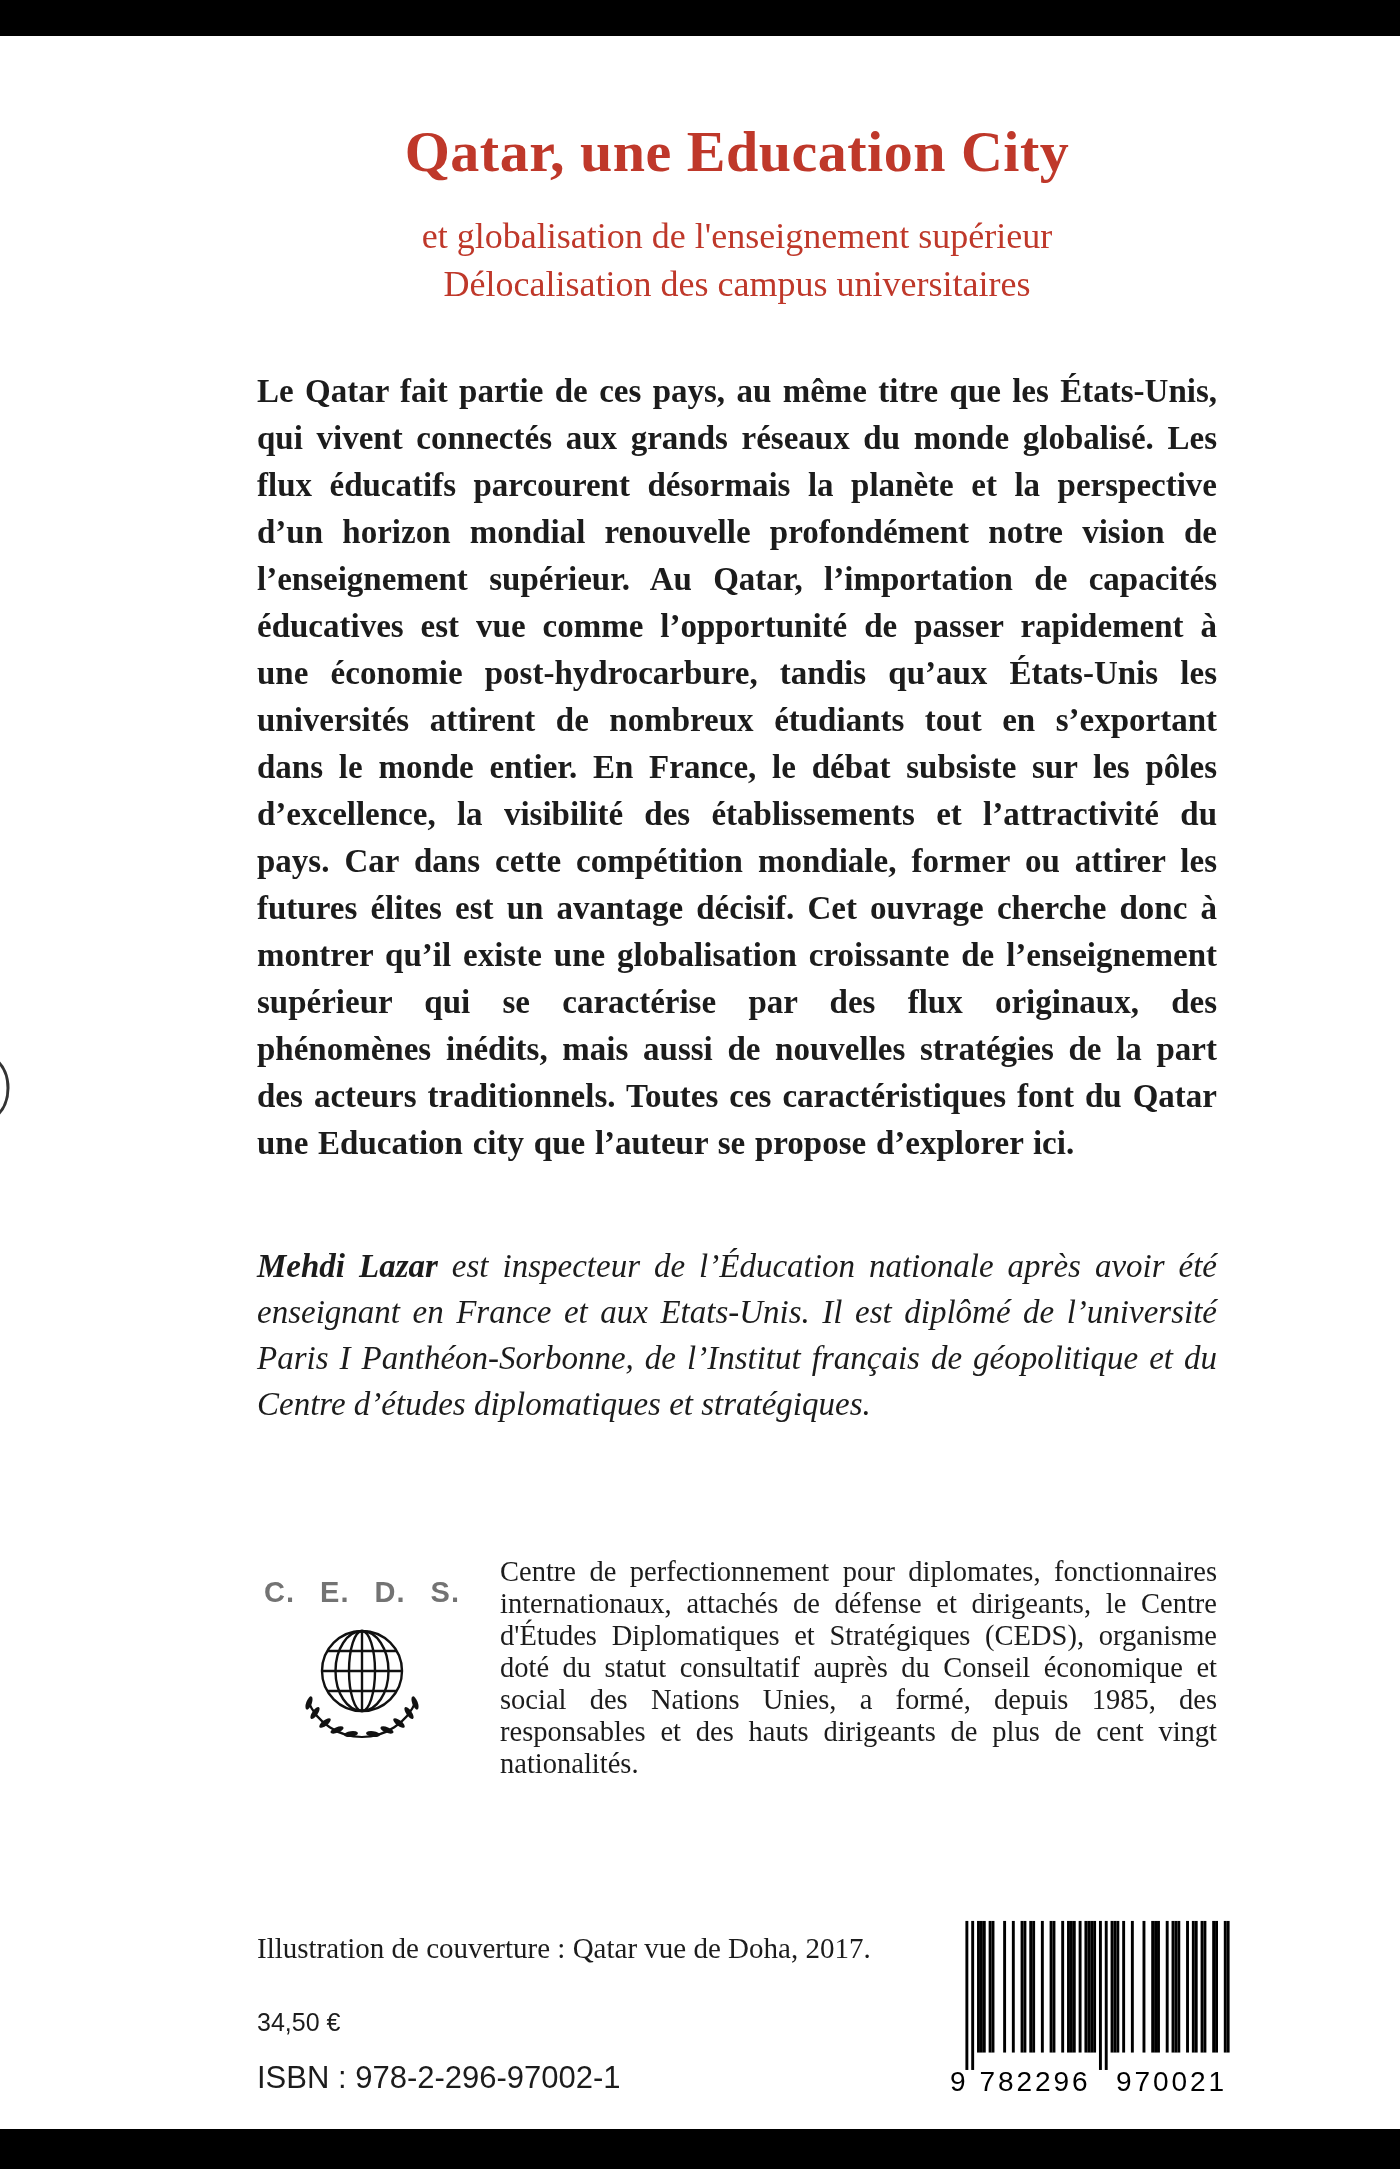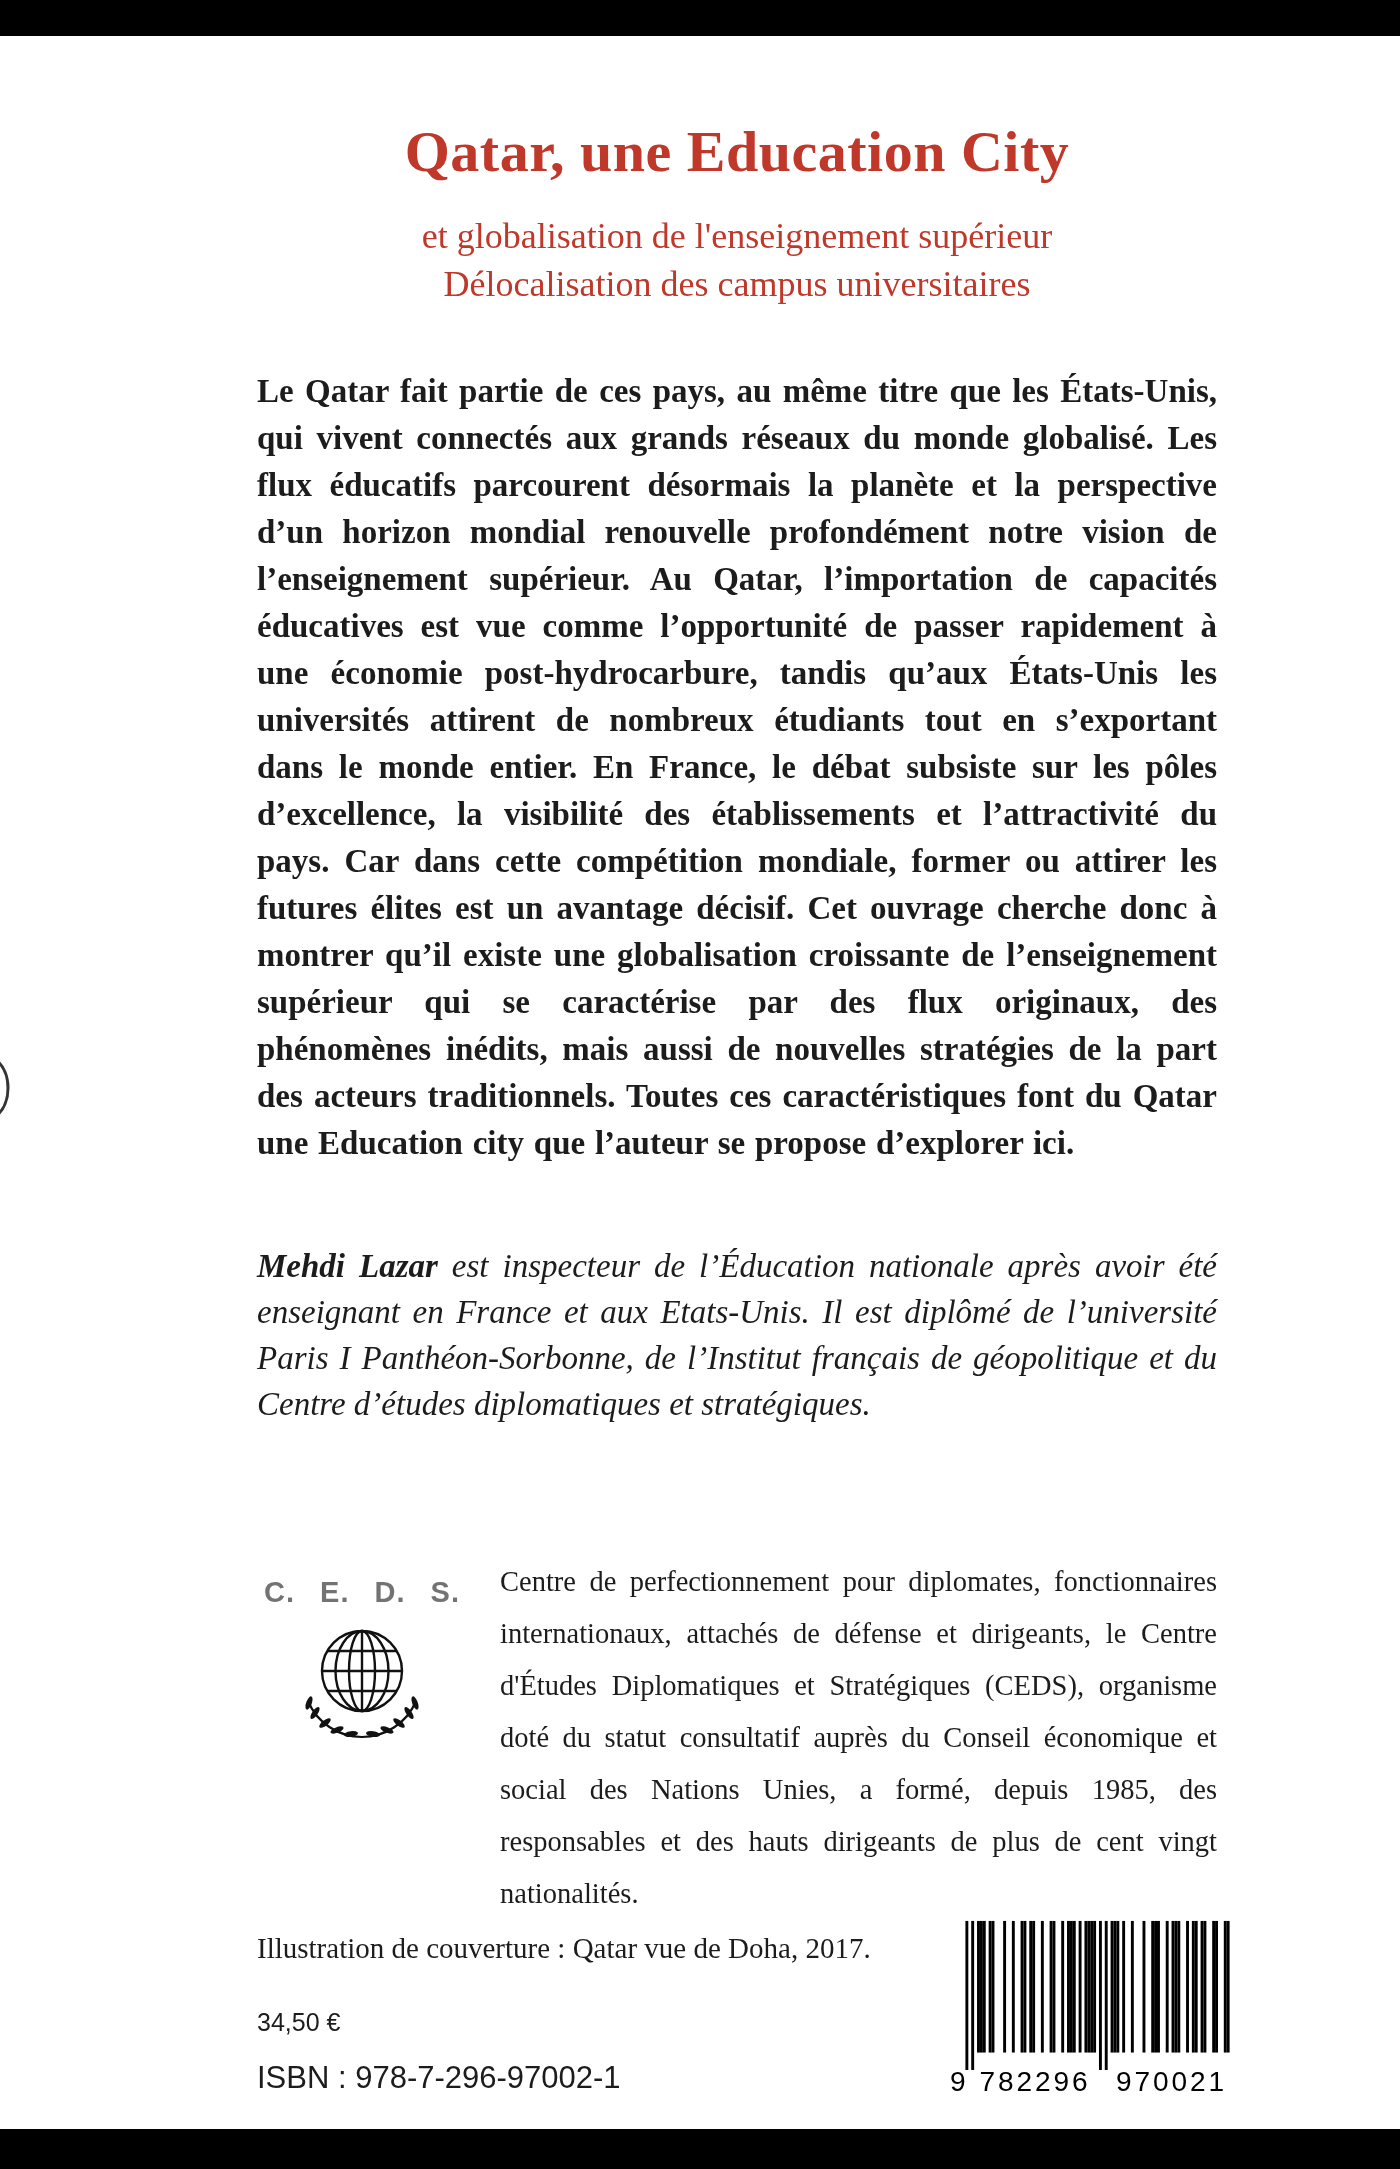--- a/index.html
+++ b/index.html
@@ -78,21 +78,21 @@
     color: #737373;
   }
   .ceds-emblem { margin-top: 6px; }
 
   .ceds-par {
     position: absolute;
     left: 500px;
     top: 1556px;
     width: 717px;
     font-size: 28.5px;
-    line-height: 52px;
+    line-height: 32px;
     text-align: justify;
     text-align-last: left;
     hyphens: auto;
     -webkit-hyphens: auto;
   }
 
   .credit {
     top: 1932px;
     font-size: 29px;
   }
@@ -178,21 +178,21 @@
       </g>
     </svg>
   </div>
 
   <p class="ceds-par">Centre de perfectionnement pour diplomates, fonctionnaires internationaux, attachés de défense et dirigeants, le Centre d'Études Diplomatiques et Stratégiques (CEDS), organisme doté du statut consultatif auprès du Conseil économique et social des Nations Unies, a formé, depuis 1985, des responsables et des hauts dirigeants de plus de cent vingt nationalités.</p>
 
   <p class="content-col credit">Illustration de couverture : Qatar vue de Doha, 2017.</p>
 
   <p class="content-col price">34,50 €</p>
 
-  <p class="content-col isbn">ISBN : 978-7-296-97002-1</p>
+  <p class="content-col isbn">ISBN : 978-2-296-97002-1</p>
 
   <div class="barcode-wrap">
     <svg id="barcode-svg" width="300" height="182" viewBox="0 0 310 182">
         <rect x="18" y="0" width="3" height="154" fill="#000"></rect>
         <rect x="24" y="0" width="3" height="154" fill="#000"></rect>
         <rect x="30" y="0" width="3" height="136" fill="#000"></rect>
         <rect x="33" y="0" width="3" height="136" fill="#000"></rect>
         <rect x="36" y="0" width="3" height="136" fill="#000"></rect>
         <rect x="42" y="0" width="3" height="136" fill="#000"></rect>
         <rect x="45" y="0" width="3" height="136" fill="#000"></rect>

